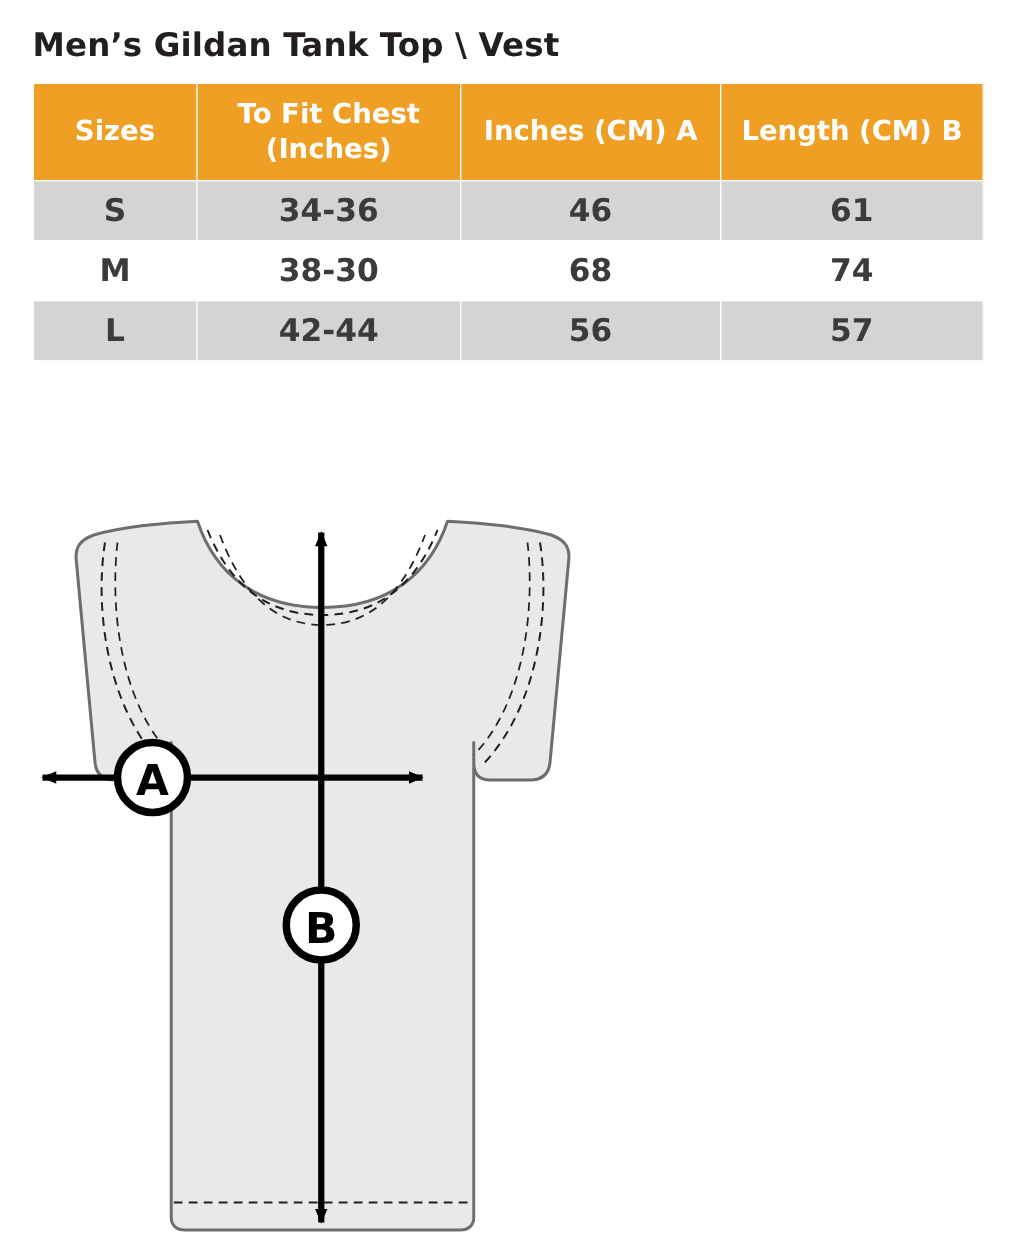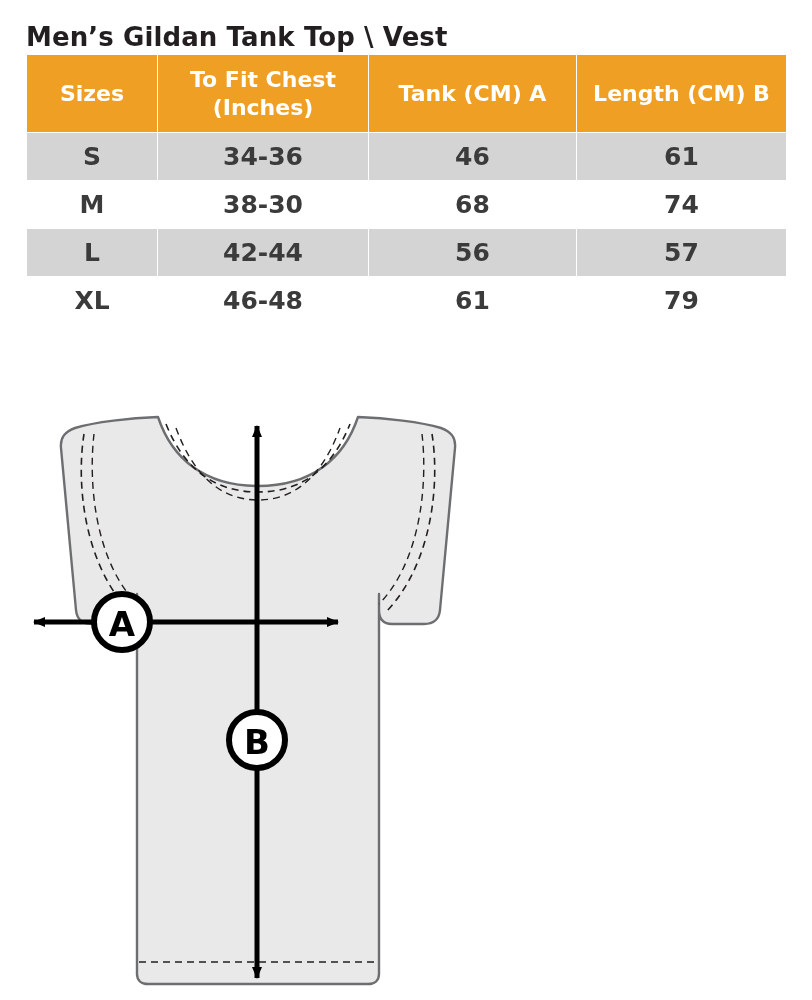--- a/index.html
+++ b/index.html
@@ -27,21 +27,21 @@
     top: 22px;
     font-size: 26px;
     font-weight: bold;
     letter-spacing: 0.1px;
     color: #231f20;
     white-space: nowrap;
   }
   table.size-table {
     position: absolute;
     left: 26px;
-    top: 54px;
+    top: 66px;
     width: 760px;
     border-collapse: collapse;
     table-layout: fixed;
   }
   table.size-table th {
     background: #efa024;
     color: #ffffff;
     font-size: 22px;
     font-weight: bold;
     text-align: center;
@@ -93,21 +93,21 @@
     <colgroup>
       <col class="c0">
         <col class="c1">
         <col class="c2">
         <col class="c3">
     </colgroup>
     <thead>
       <tr>
         <th>Sizes</th>
         <th>To Fit Chest (Inches)</th>
-        <th>Tank (CM) A</th>
+        <th>Inches (CM) A</th>
         <th>Length  (CM) B</th>
       </tr>
     </thead>
     <tbody>
       <tr>
         <td>S</td>
         <td>34-36</td>
         <td>46</td>
         <td>61</td>
       </tr>
@@ -115,26 +115,20 @@
         <td>M</td>
         <td>38-30</td>
         <td>68</td>
         <td>74</td>
       </tr>
       <tr>
         <td>L</td>
         <td>42-44</td>
         <td>56</td>
         <td>57</td>
-      </tr>
-      <tr>
-        <td>XL</td>
-        <td>46-48</td>
-        <td>61</td>
-        <td>79</td>
       </tr>
     </tbody>
   </table>
 
   <div class="diagram">
     <svg width="812" height="586" viewBox="0 0 812 586" xmlns="http://www.w3.org/2000/svg">
       <defs>
         <marker id="arrowEnd" markerWidth="14" markerHeight="14" refX="11" refY="5" orient="auto" markerUnits="userSpaceOnUse">
           <path d="M0,0 L12,5 L0,10 z" fill="#000000"></path>
         </marker>

